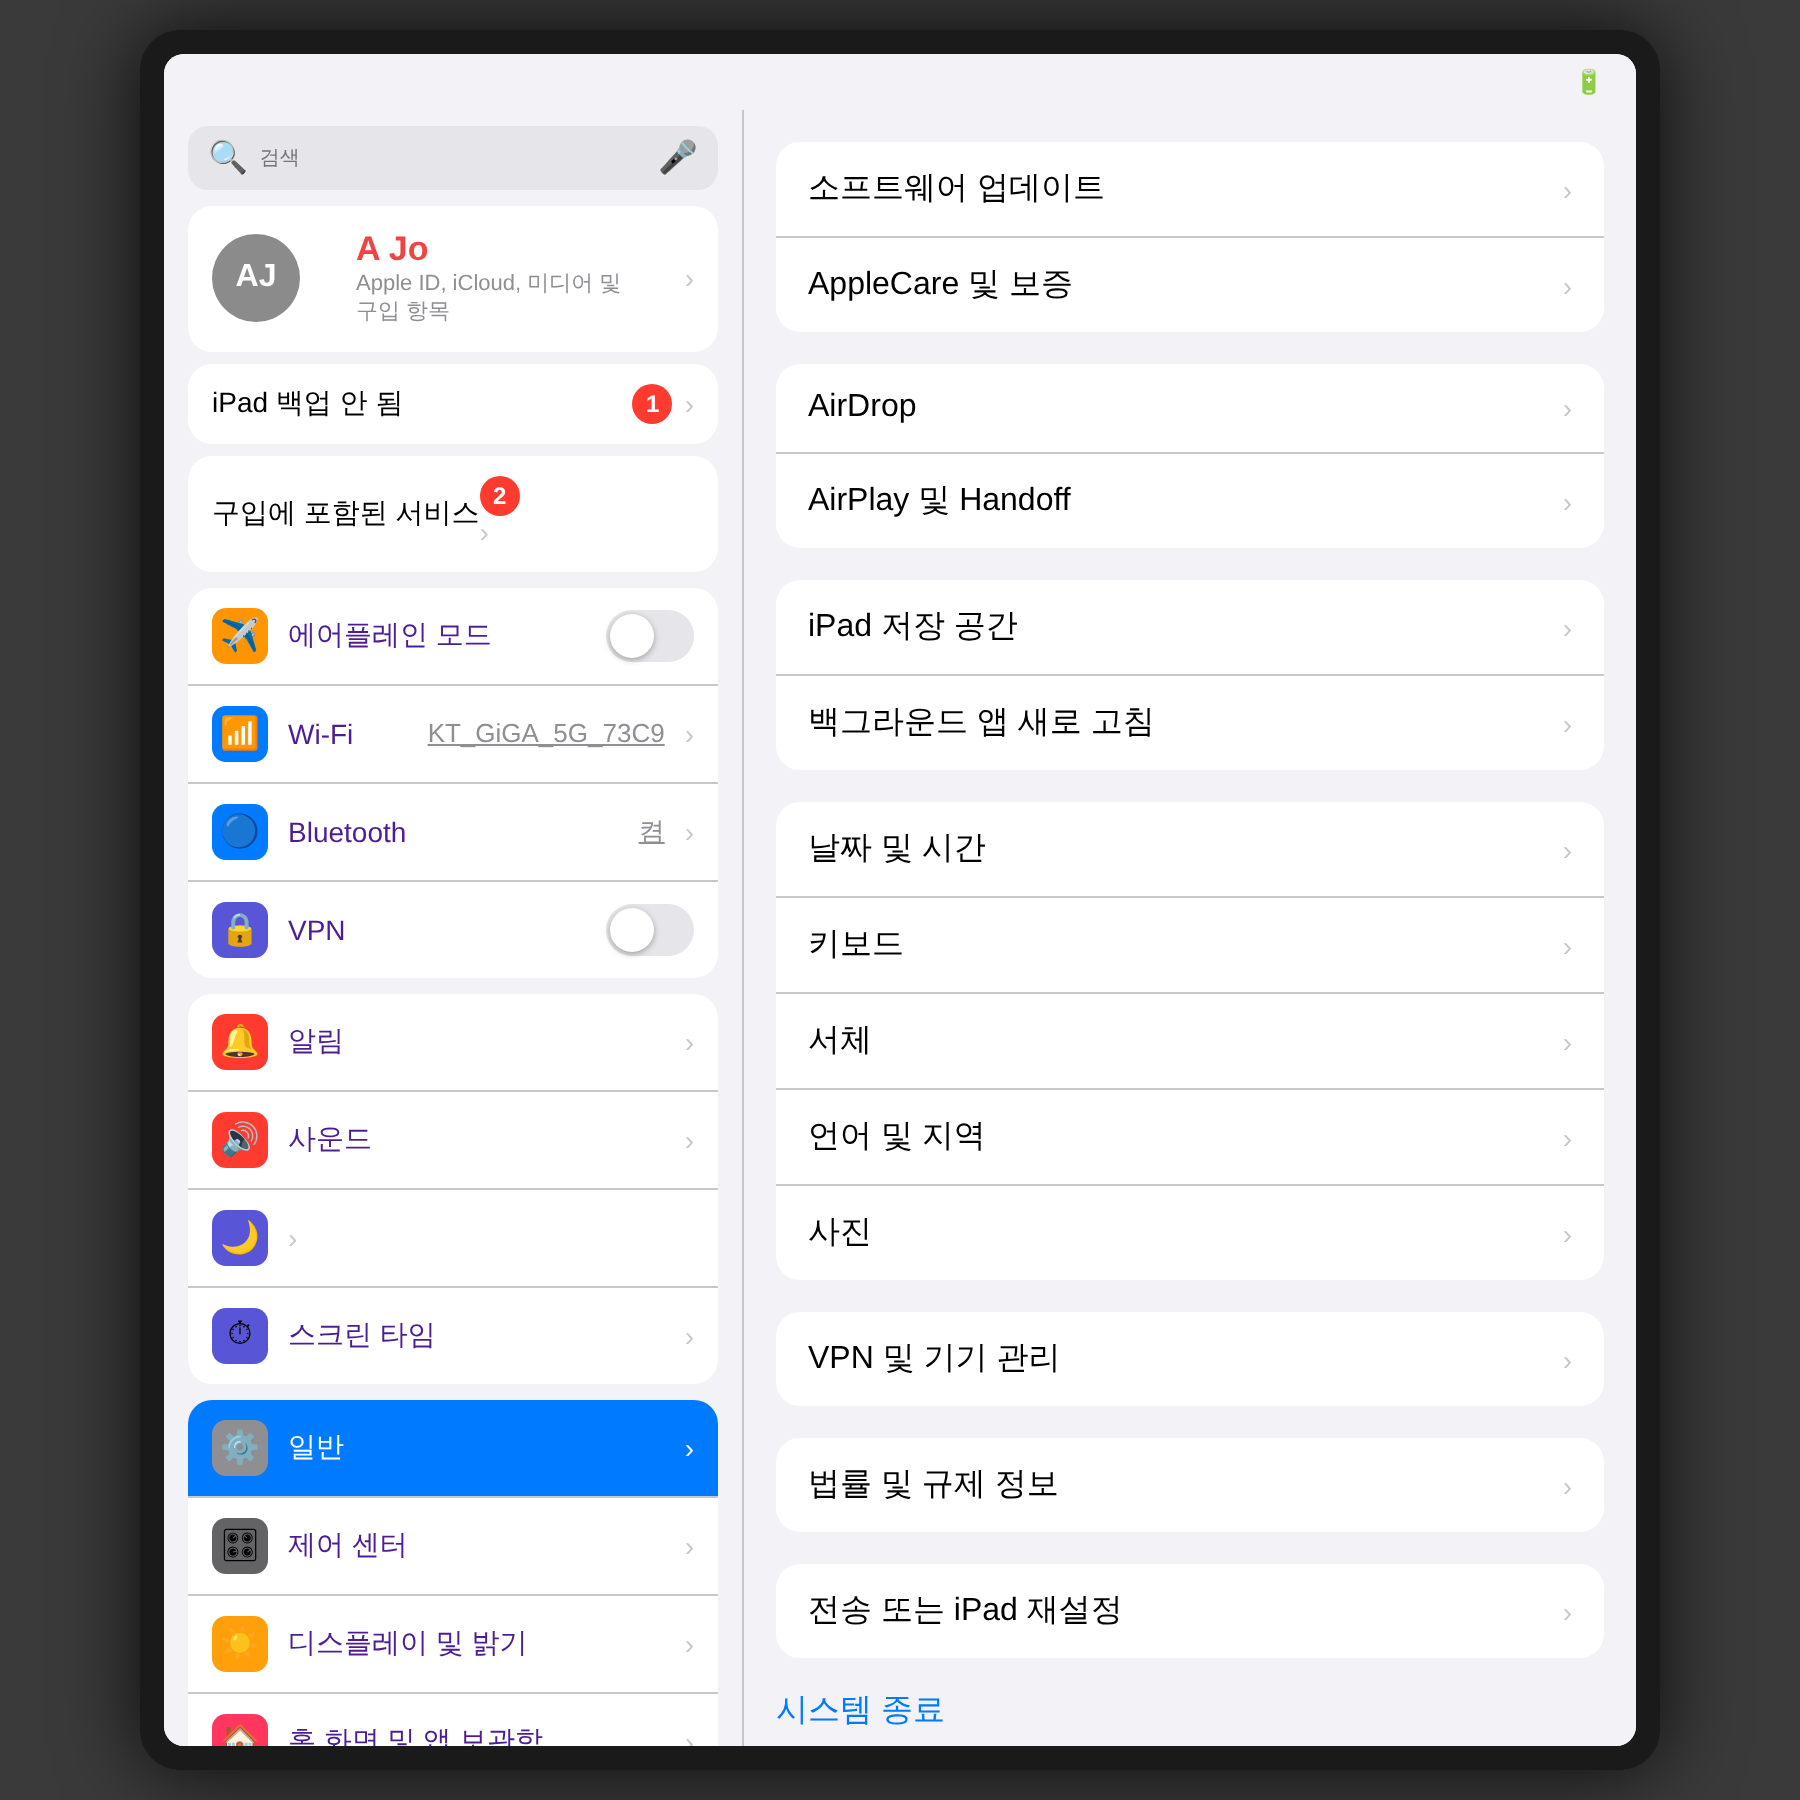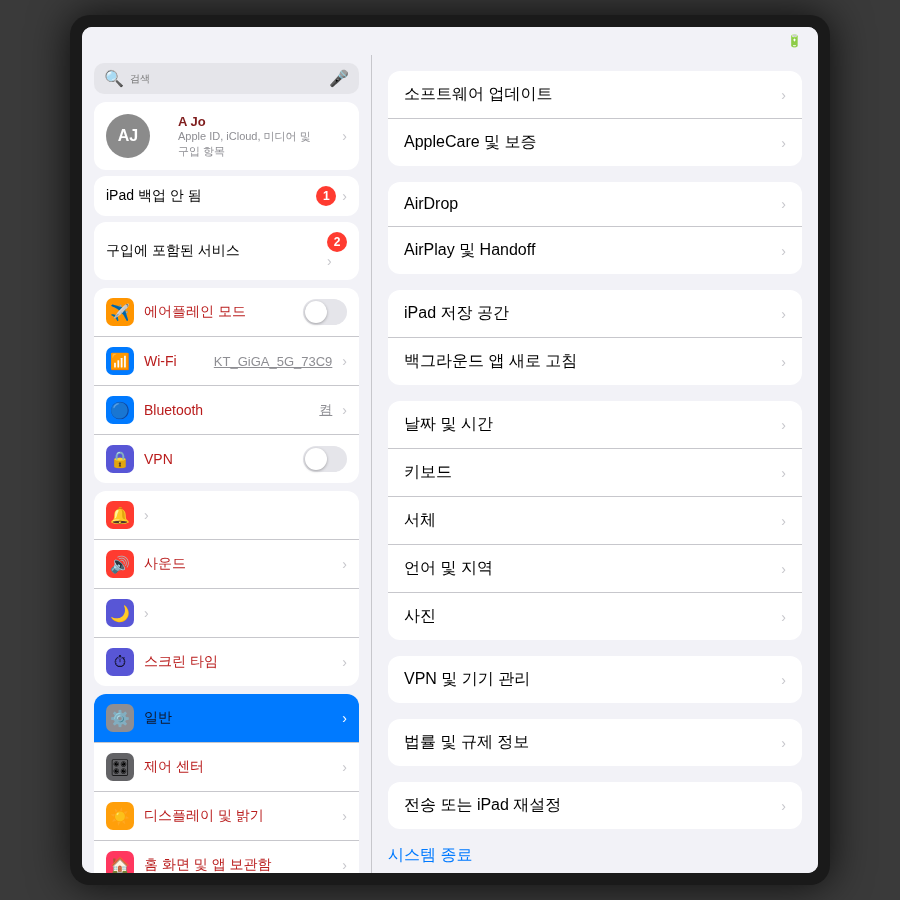--- a/index.html
+++ b/index.html
@@ -105,23 +105,23 @@
       display: flex;
       align-items: center;
       justify-content: center;
       color: white;
       font-size: 16px;
       font-weight: 600;
       flex-shrink: 0;
     }
 
     .profile-text .name {
-      font-size: 13px;
+      font-size: 17px;
       font-weight: 600;
-      color: #7f1d1d;
+      color: #ef4444;
     }
 
     .profile-text .subtitle {
       font-size: 11px;
       color: #8e8e93;
       line-height: 1.3;
     }
 
     
     .backup-row {
@@ -160,22 +160,20 @@
     }
 
     
     .subscription-row {
       margin: 4px 12px;
       background: white;
       border-radius: 12px;
       padding: 10px 12px;
       display: flex;
       align-items: center;
-      justify-content: space-between;
-      gap: 44px;
     }
 
     .subscription-row .label {
       font-size: 14px;
       color: #000;
     }
 
     
     .settings-group {
       margin: 8px 12px;
@@ -196,37 +194,37 @@
 
     .settings-item:last-child {
       border-bottom: none;
     }
 
     .settings-item.active {
       background: #007aff;
     }
 
     .settings-item.active .item-label {
-      color: #0f172a;
+      color: #ffffff;
     }
 
     .icon-wrap {
       width: 28px;
       height: 28px;
       border-radius: 7px;
       display: flex;
       align-items: center;
       justify-content: center;
       flex-shrink: 0;
       font-size: 16px;
     }
 
     .item-label {
       font-size: 14px;
-      color: #b91c1c;
+      color: #4c1d95;
       flex: 1;
     }
 
     .item-value {
       font-size: 13px;
       color: #8e8e93;
       text-decoration: underline;
     }
 
     .chevron {
@@ -367,20 +365,21 @@
           <div class="settings-item">
             <div class="icon-wrap" style="background:#5856d6;">🔒</div>
             <span class="item-label">VPN</span>
             <div class="toggle"></div>
           </div>
         </div>
 
         <div class="settings-group">
           <div class="settings-item">
             <div class="icon-wrap" style="background:#ff3b30;">🔔</div>
+            <span class="item-label">알림</span>
             <span class="chevron">›</span>
           </div>
           <div class="settings-item">
             <div class="icon-wrap" style="background:#ff3b30;">🔊</div>
             <span class="item-label">사운드</span>
             <span class="chevron">›</span>
           </div>
           <div class="settings-item">
             <div class="icon-wrap" style="background:#5856d6;">🌙</div>
             <span class="chevron">›</span>

